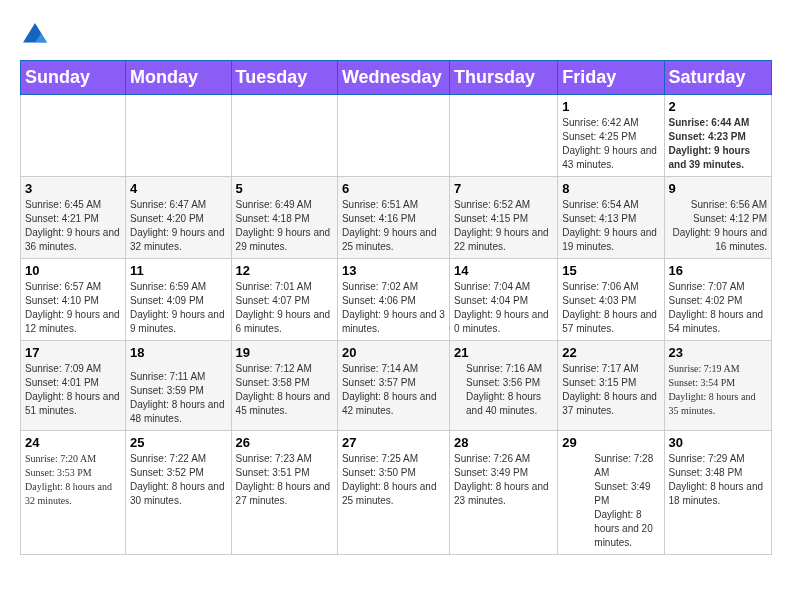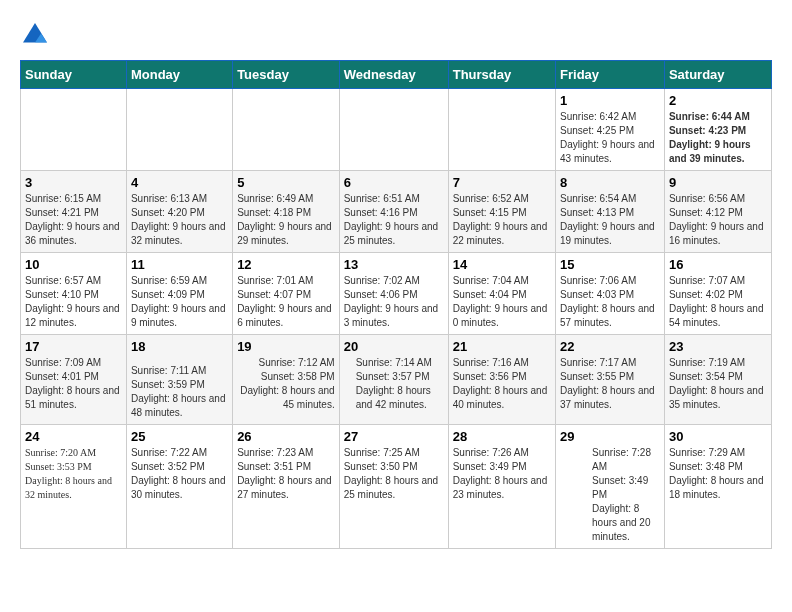--- a/index.html
+++ b/index.html
@@ -51,25 +51,25 @@
     .location {
       font-size: 14px;
       color: #555;
     }
     table {
       width: 100%;
       border-collapse: collapse;
       font-size: 11px;
     }
     thead tr th {
-      background-color: #0f766e;
+      background-color: #8b5cf6;
       color: #fff;
       padding: 6px 4px;
       text-align: left;
-      font-size: 13px;
+      font-size: 18px;
       font-weight: bold;
       border: 1px solid #1565c0;
     }
     tbody tr td {
       border: 1px solid #ccc;
       vertical-align: top;
       padding: 4px;
       width: 113px;
       min-height: 80px;
       background: #fff;
@@ -143,27 +143,27 @@
         <td>
           <span class="day-number">2</span>
           <div class="day-info" style="white-space: pre-line; font-weight: bold;">Sunrise: 6:44 AM
 Sunset: 4:23 PM
 Daylight: 9 hours and 39 minutes.</div>
         </td>
       </tr>
       <tr>
         <td>
           <span class="day-number">3</span>
-          <div class="day-info" style="white-space: pre-line;">Sunrise: 6:15 AM
+          <div class="day-info" style="white-space: pre-line;">Sunrise: 6:45 AM
 Sunset: 4:21 PM
 Daylight: 9 hours and 36 minutes.</div>
         </td>
         <td>
           <span class="day-number">4</span>
-          <div class="day-info" style="white-space: pre-line;">Sunrise: 6:13 AM
+          <div class="day-info" style="white-space: pre-line;">Sunrise: 6:47 AM
 Sunset: 4:20 PM
 Daylight: 9 hours and 32 minutes.</div>
         </td>
         <td>
           <span class="day-number">5</span>
           <div class="day-info" style="white-space: pre-line;">Sunrise: 6:49 AM
 Sunset: 4:18 PM
 Daylight: 9 hours and 29 minutes.</div>
         </td>
         <td>
@@ -179,21 +179,21 @@
 Daylight: 9 hours and 22 minutes.</div>
         </td>
         <td>
           <span class="day-number">8</span>
           <div class="day-info" style="white-space: pre-line;">Sunrise: 6:54 AM
 Sunset: 4:13 PM
 Daylight: 9 hours and 19 minutes.</div>
         </td>
         <td>
           <span class="day-number">9</span>
-          <div class="day-info" style="white-space: pre-line;">Sunrise: 6:56 AM
+          <div class="day-info" style="white-space: pre-line; text-align: right;">Sunrise: 6:56 AM
 Sunset: 4:12 PM
 Daylight: 9 hours and 16 minutes.</div>
         </td>
       </tr>
       <tr>
         <td>
           <span class="day-number">10</span>
           <div class="day-info" style="white-space: pre-line;">Sunrise: 6:57 AM
 Sunset: 4:10 PM
 Daylight: 9 hours and 12 minutes.</div>
@@ -243,45 +243,45 @@
 Daylight: 8 hours and 51 minutes.</div>
         </td>
         <td>
           <span class="day-number">18</span>
           <div class="day-info" style="white-space: pre-line; margin-top: 10px;">Sunrise: 7:11 AM
 Sunset: 3:59 PM
 Daylight: 8 hours and 48 minutes.</div>
         </td>
         <td>
           <span class="day-number">19</span>
-          <div class="day-info" style="white-space: pre-line; text-align: right;">Sunrise: 7:12 AM
+          <div class="day-info" style="white-space: pre-line;">Sunrise: 7:12 AM
 Sunset: 3:58 PM
 Daylight: 8 hours and 45 minutes.</div>
         </td>
         <td>
           <span class="day-number">20</span>
-          <div class="day-info" style="white-space: pre-line; margin-left: 12px;">Sunrise: 7:14 AM
+          <div class="day-info" style="white-space: pre-line;">Sunrise: 7:14 AM
 Sunset: 3:57 PM
 Daylight: 8 hours and 42 minutes.</div>
         </td>
         <td>
           <span class="day-number">21</span>
-          <div class="day-info" style="white-space: pre-line;">Sunrise: 7:16 AM
+          <div class="day-info" style="white-space: pre-line; margin-left: 12px;">Sunrise: 7:16 AM
 Sunset: 3:56 PM
 Daylight: 8 hours and 40 minutes.</div>
         </td>
         <td>
           <span class="day-number">22</span>
           <div class="day-info" style="white-space: pre-line;">Sunrise: 7:17 AM
-Sunset: 3:55 PM
+Sunset: 3:15 PM
 Daylight: 8 hours and 37 minutes.</div>
         </td>
         <td>
           <span class="day-number">23</span>
-          <div class="day-info" style="white-space: pre-line;">Sunrise: 7:19 AM
+          <div class="day-info" style="white-space: pre-line; font-family: Liberation Serif, serif;">Sunrise: 7:19 AM
 Sunset: 3:54 PM
 Daylight: 8 hours and 35 minutes.</div>
         </td>
       </tr>
       <tr>
         <td>
           <span class="day-number">24</span>
           <div class="day-info" style="white-space: pre-line; font-family: Liberation Serif, serif;">Sunrise: 7:20 AM
 Sunset: 3:53 PM
 Daylight: 8 hours and 32 minutes.</div>

